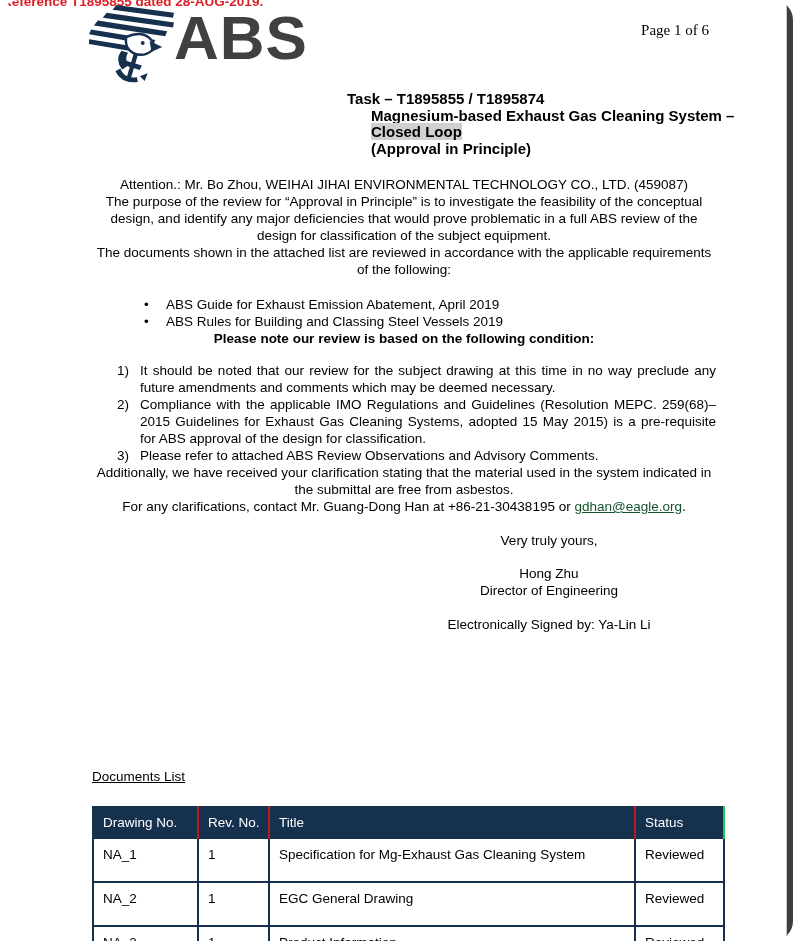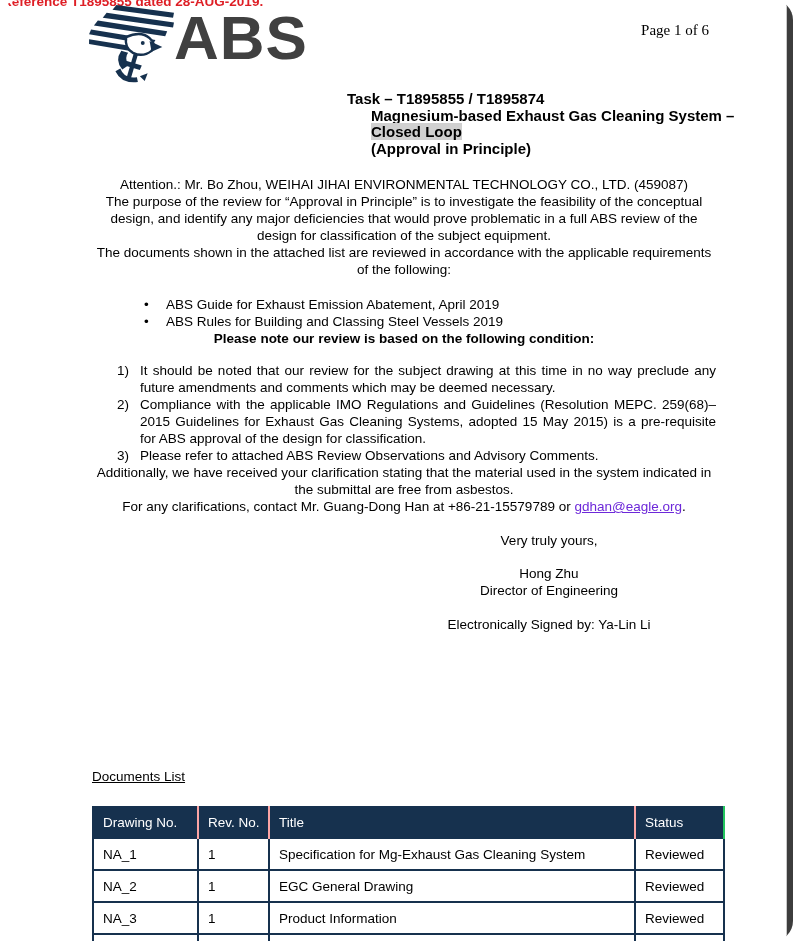--- a/index.html
+++ b/index.html
@@ -32,34 +32,34 @@
   .just{text-align:justify;}
   .p-purpose,.p-docs,.bullets,.p-contact{margin-top:18px;}
   .p-cond{margin-top:19px;font-weight:bold;}
   .numlist{margin-top:15px;}
   .p-asbestos{margin-top:17px;}
   .bullet-row{display:flex;padding-left:52px;}
   .dot{width:22px;flex:0 0 22px;}
   .num-row{display:flex;}
   .num{margin-left:25px;width:23px;flex:0 0 23px;}
   .num-text{flex:1;text-align:justify;}
-  .email{color:#6d28d9;text-decoration:underline;cursor:pointer;}
+  .email{color:#14532d;text-decoration:underline;cursor:pointer;}
   .closing{margin-left:290px;margin-top:17px;}
   .closing .name-block{margin-top:16px;}
   .closing .esign{margin-top:17px;}
   
   .docs{position:absolute;top:768px;left:92px;width:631px;font-size:13.5px;}
   .docs-title{text-decoration:underline;line-height:17px;}
   table{border-collapse:collapse;margin-top:21px;width:631px;
     font-size:13.5px;table-layout:fixed;}
   th{background:#16314e;color:#fff;font-weight:400;text-align:left;
-    height:29px;padding:0 0 0 9px;border-right:2px solid #fca5a5;}
+    height:29px;padding:0 0 0 9px;border-right:2px solid #b91c1c;}
   th:last-child{border-right:2px solid #22c55e;margin-left:12px;}
   table{border:2px solid #16314e;}
-  td{border:2px solid #16314e;height:30px;padding:0 0 0 9px;background:#fff;}
+  td{border:2px solid #16314e;height:30px;padding:0 0 12px 9px;background:#fff;}
   .c0{width:105px;} .c1{width:71px;} .c2{width:366px;} .c3{width:89px;}
 </style>
 </head>
 <body>
 
 <div class="page">
 
   <div class="ref-note">Reference T1895855 dated 28-AUG-2019.</div>
 
   <div class="logo">
@@ -122,21 +122,21 @@
         <span class="num-text">Compliance with the applicable IMO Regulations and Guidelines (Resolution MEPC. 259(68)– 2015 Guidelines for Exhaust Gas Cleaning Systems, adopted 15 May 2015) is a pre-requisite for ABS approval of the design for classification.</span>
       </div>
       <div class="num-row">
         <span class="num">3)</span>
         <span class="num-text">Please refer to attached ABS Review Observations and Advisory Comments.</span>
       </div>
     </div>
 
     <p class="just p-asbestos">Additionally, we have received your clarification stating that the material used in the system indicated in the submittal are free from asbestos.</p>
 
-    <p class="p-contact"><span>For any clarifications, contact Mr. Guang-Dong Han at +86-21-15579789 or </span><a class="email">gdhan@eagle.org</a><span>.</span></p>
+    <p class="p-contact"><span>For any clarifications, contact Mr. Guang-Dong Han at +86-21-30438195 or </span><a class="email">gdhan@eagle.org</a><span>.</span></p>
 
     <div class="closing">
       <p>Very truly yours,</p>
       <div class="name-block">
         <p>Hong Zhu</p>
         <p>Director of Engineering</p>
       </div>
       <p class="esign">Electronically Signed by: Ya-Lin Li</p>
     </div>
   </div>

